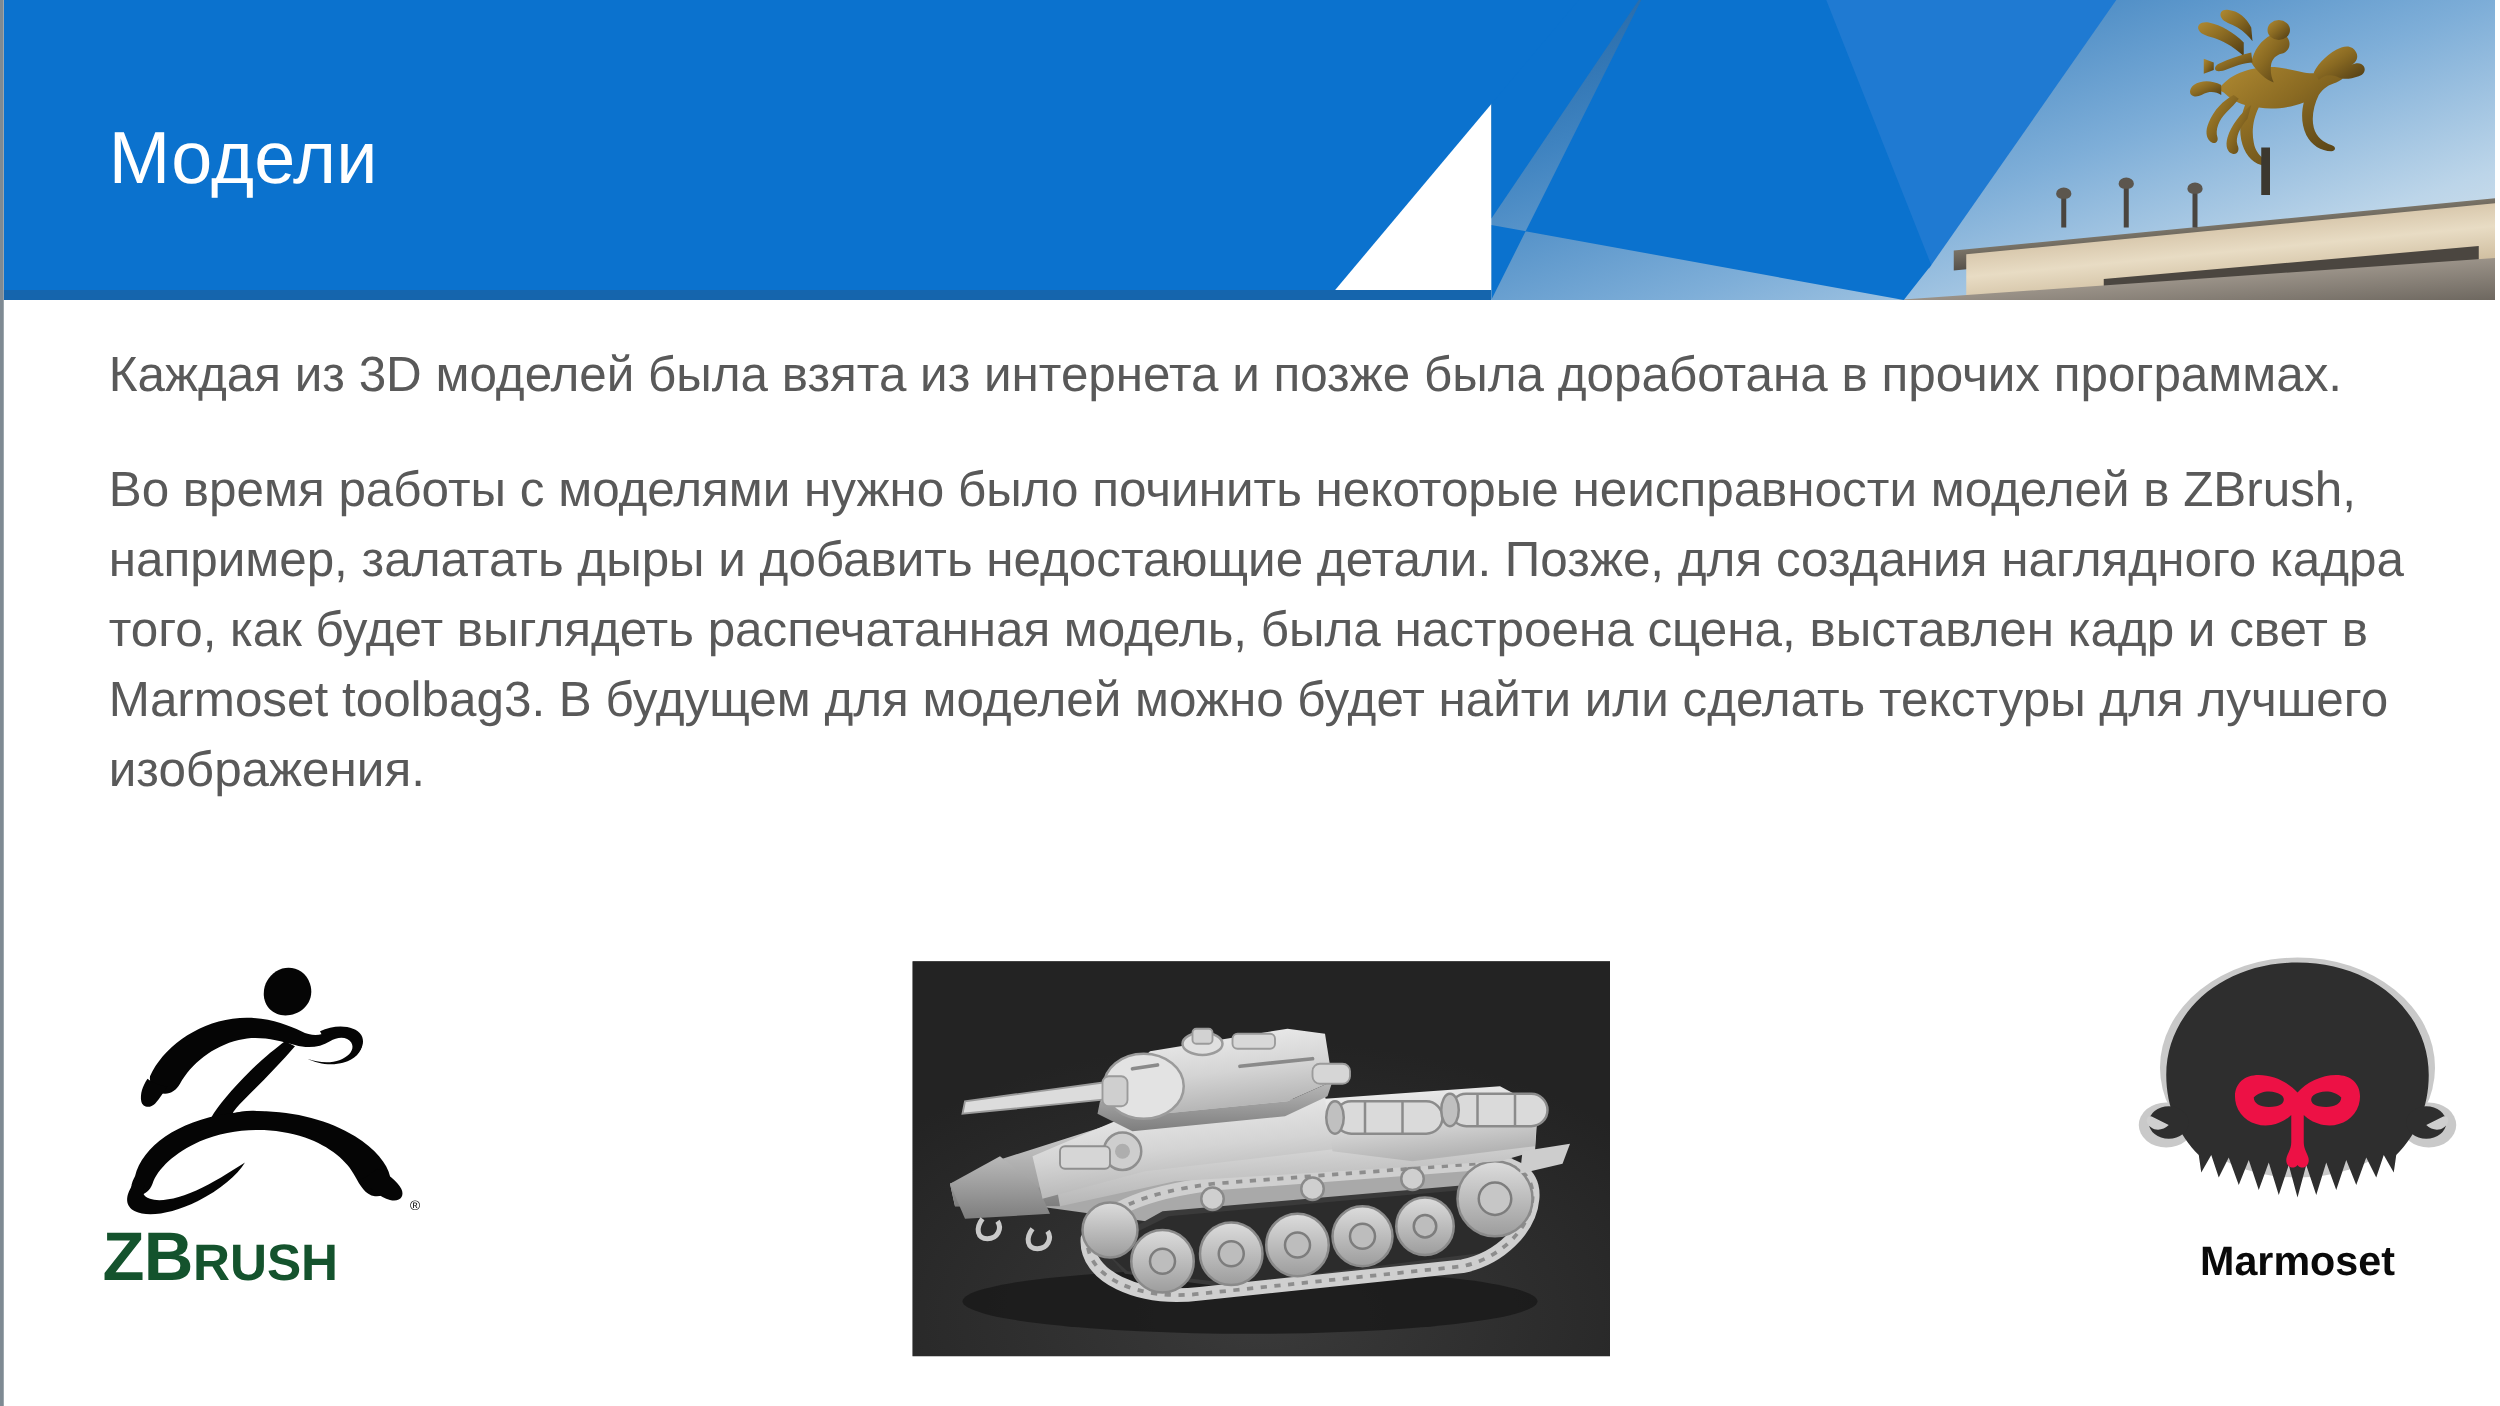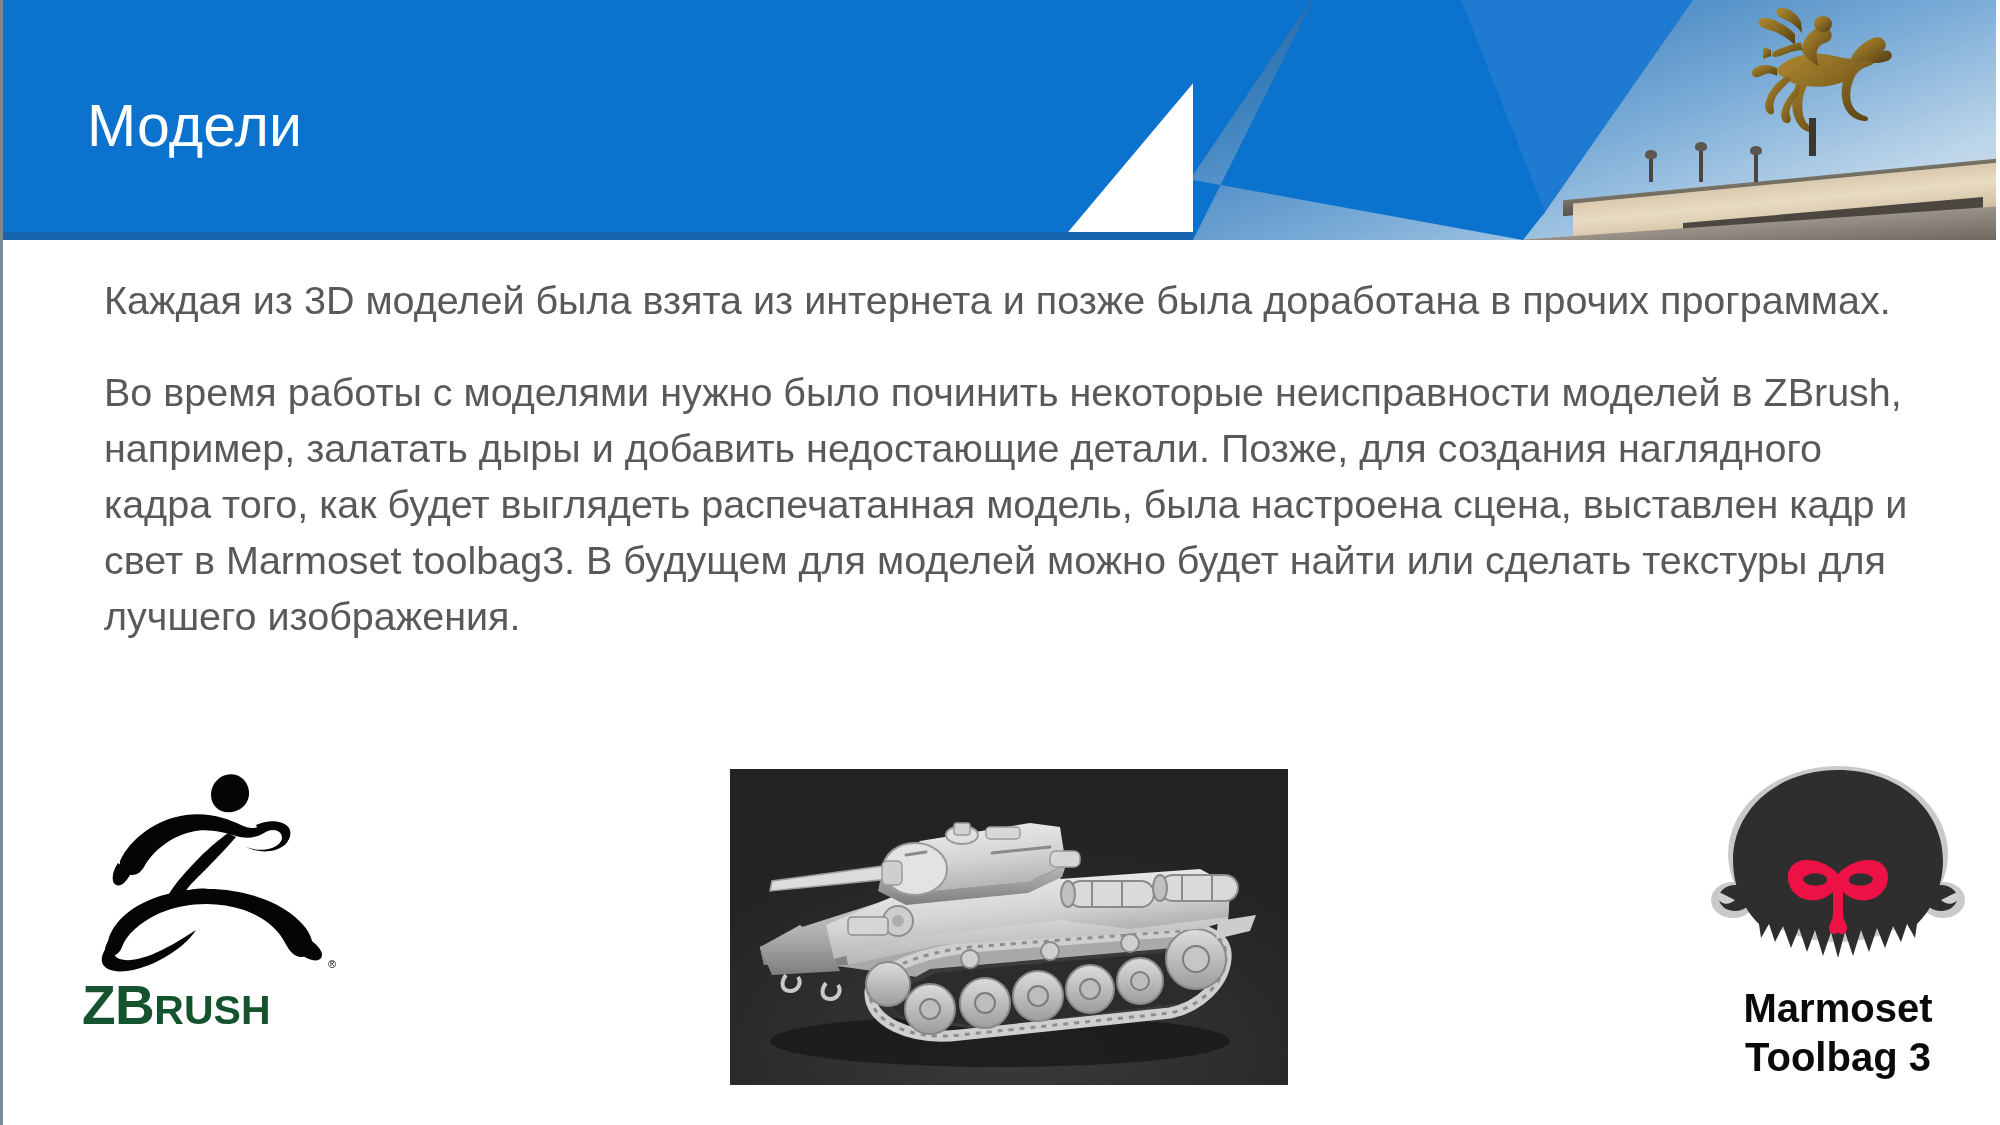--- a/index.html
+++ b/index.html
@@ -162,21 +162,21 @@
     position: absolute;
     left: 84px;
     top: 272px;
     width: 1840px;
   }
   .para {
     color: #595959;
     font-size: 39.5px;
     line-height: 56px;
     font-weight: 400;
-    margin: 0 0 36px 17px;
+    margin: 0 0 36px 0;
     max-width: 1840px;
   }
   #para-1 { max-width: 1800px; }
   #para-2 { max-width: 1870px; }
 
   
   #zbrush-logo {
     position: absolute;
     left: 75px;
     top: 765px;
@@ -229,21 +229,21 @@
     position: relative;
     width: 290px;
     height: 228px;
   }
   #marmoset-mark svg { display: block; margin: 0 auto; }
   #marmoset-text {
     position: absolute;
     left: 0;
     top: 222px;
     width: 290px;
-    font-size: 40px;
+    font-size: 33px;
     line-height: 49px;
     font-weight: 700;
     color: #0a0a0a;
     text-align: center;
   }
 </style>
 </head>
 <body>
 
 <div id="slide">
@@ -517,17 +517,16 @@
         </g>
 
         <g fill="#2e2e2e">
           <path d="M110 116 C116 110 126 110 132 114 C136 117 134 122 128 123 C118 125 110 122 110 116 Z"></path>
           <path d="M158 114 C164 110 174 110 180 116 C180 122 172 125 162 123 C156 122 154 117 158 114 Z"></path>
         </g>
       </svg>
     </div>
     <div id="marmoset-text">
       <div>Marmoset</div>
-      <div>Toolbag 3</div>
     </div>
   </div>
 
 </div>
 
 </body></html>

